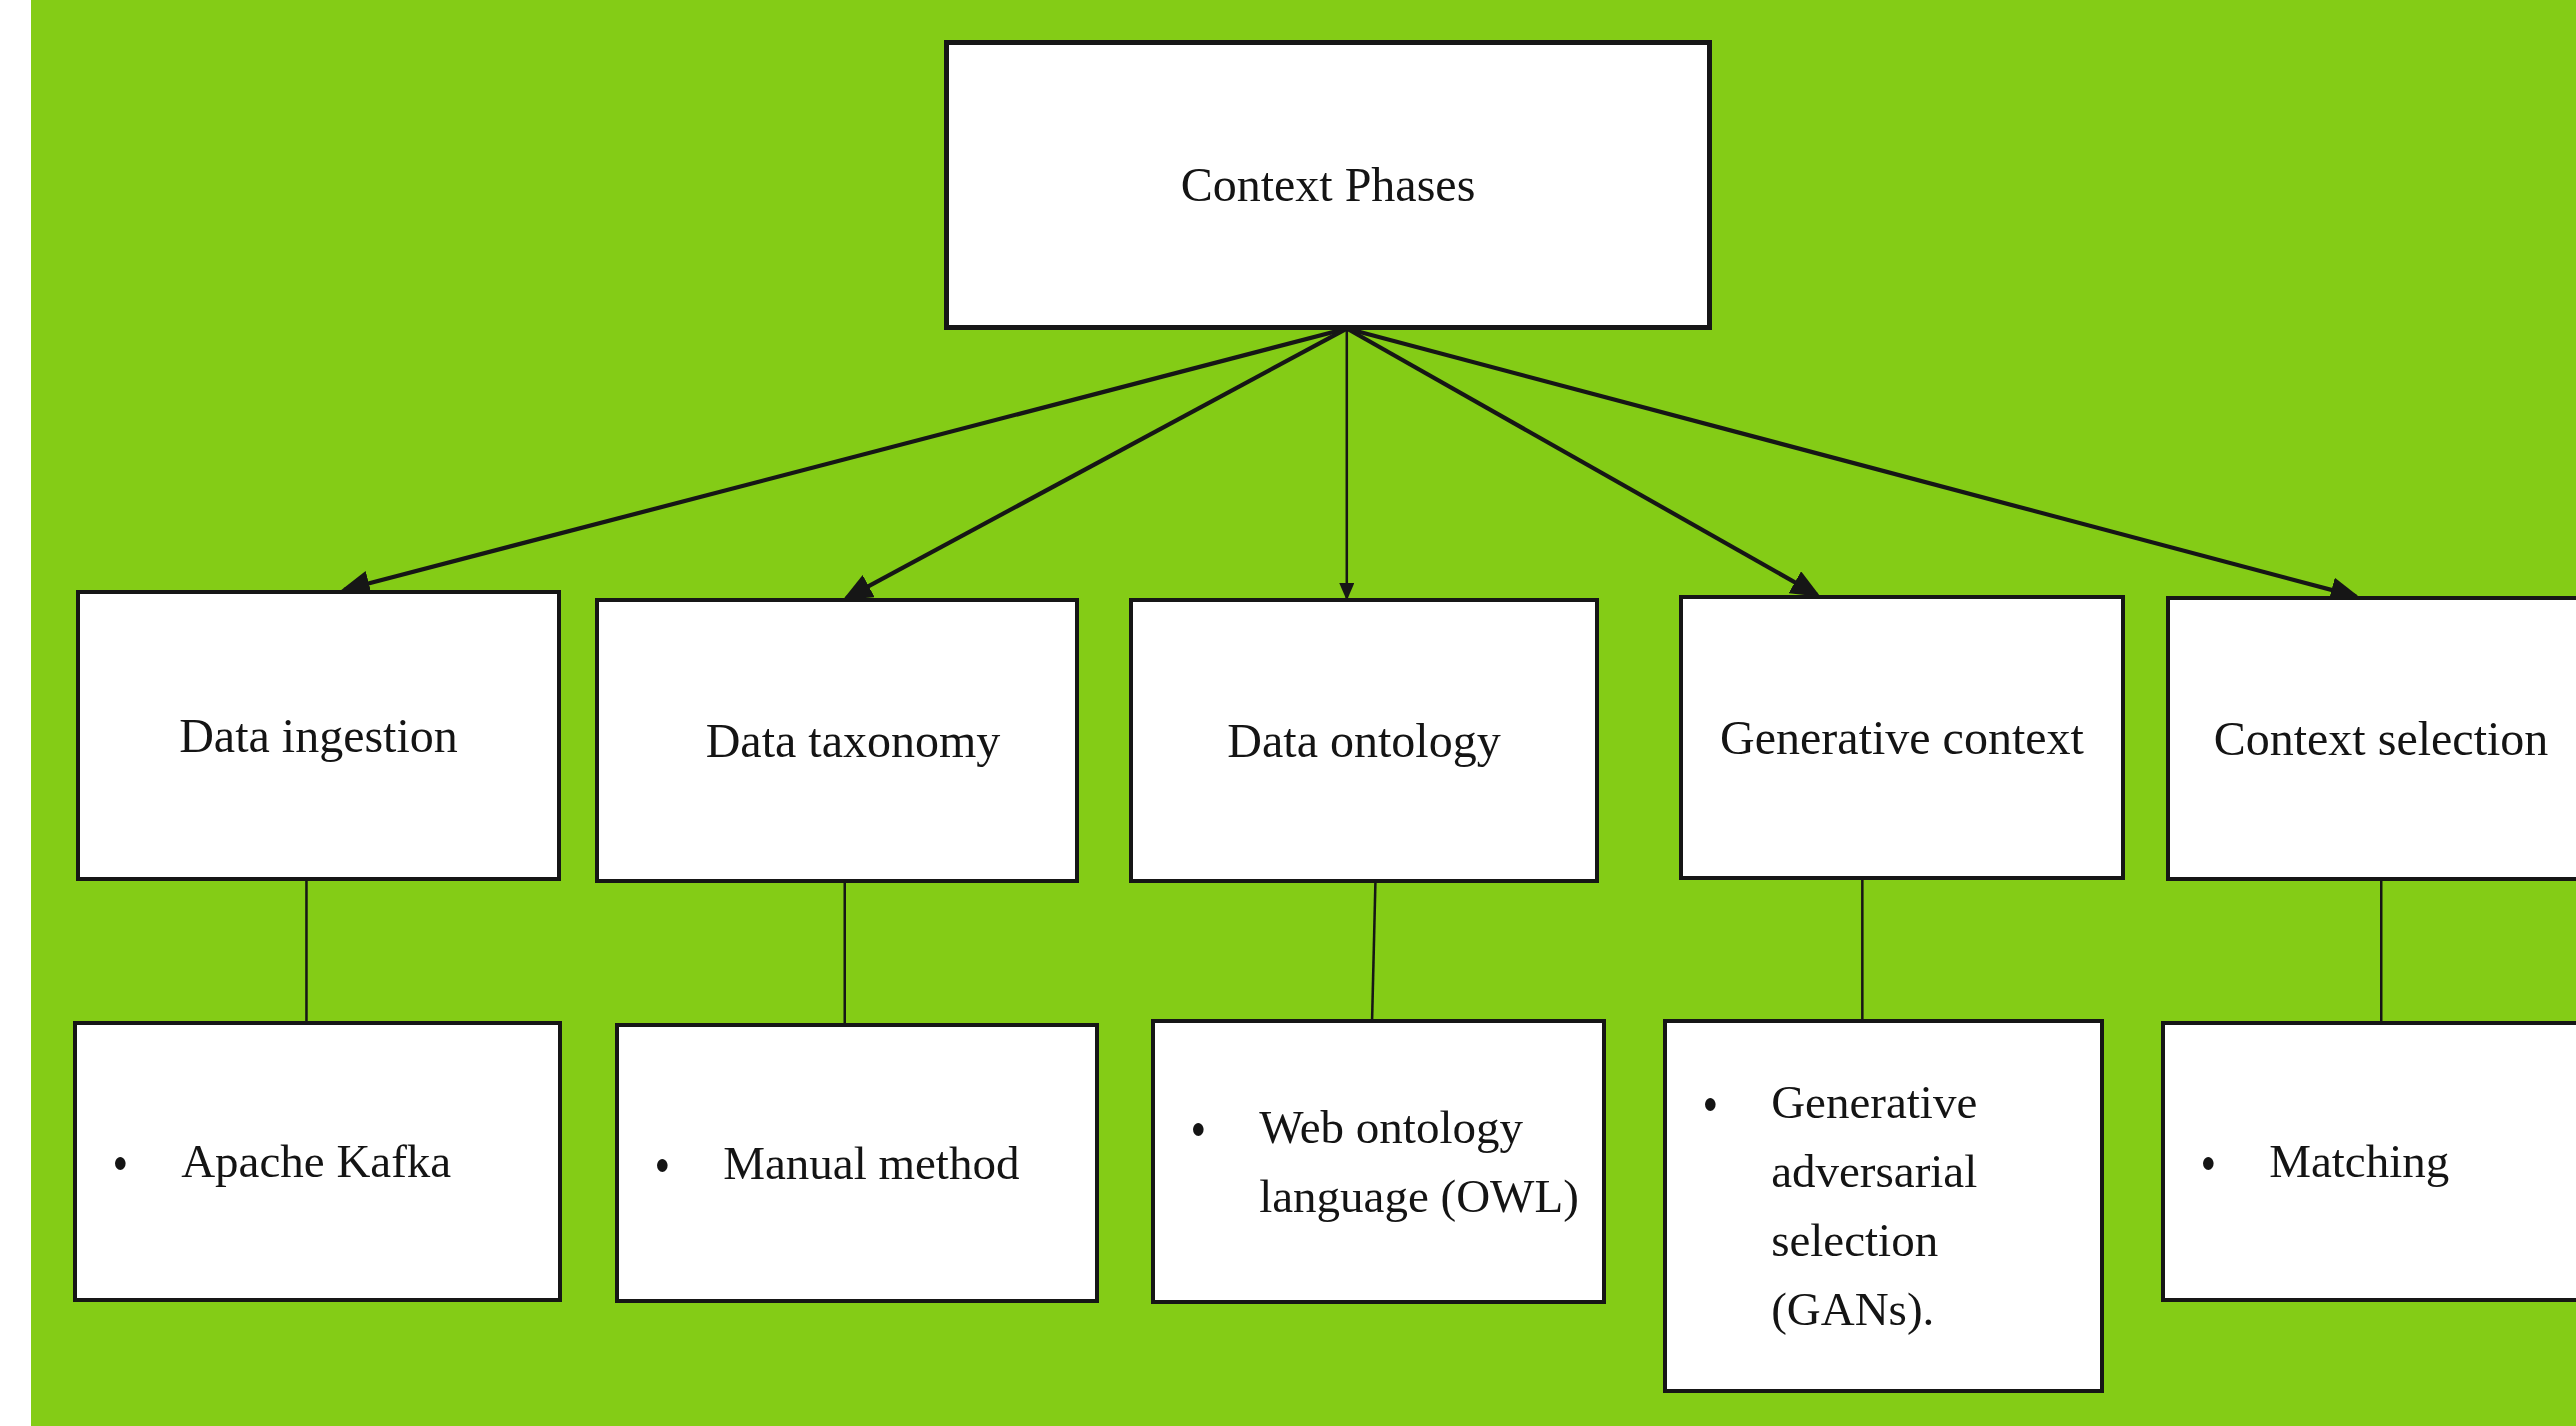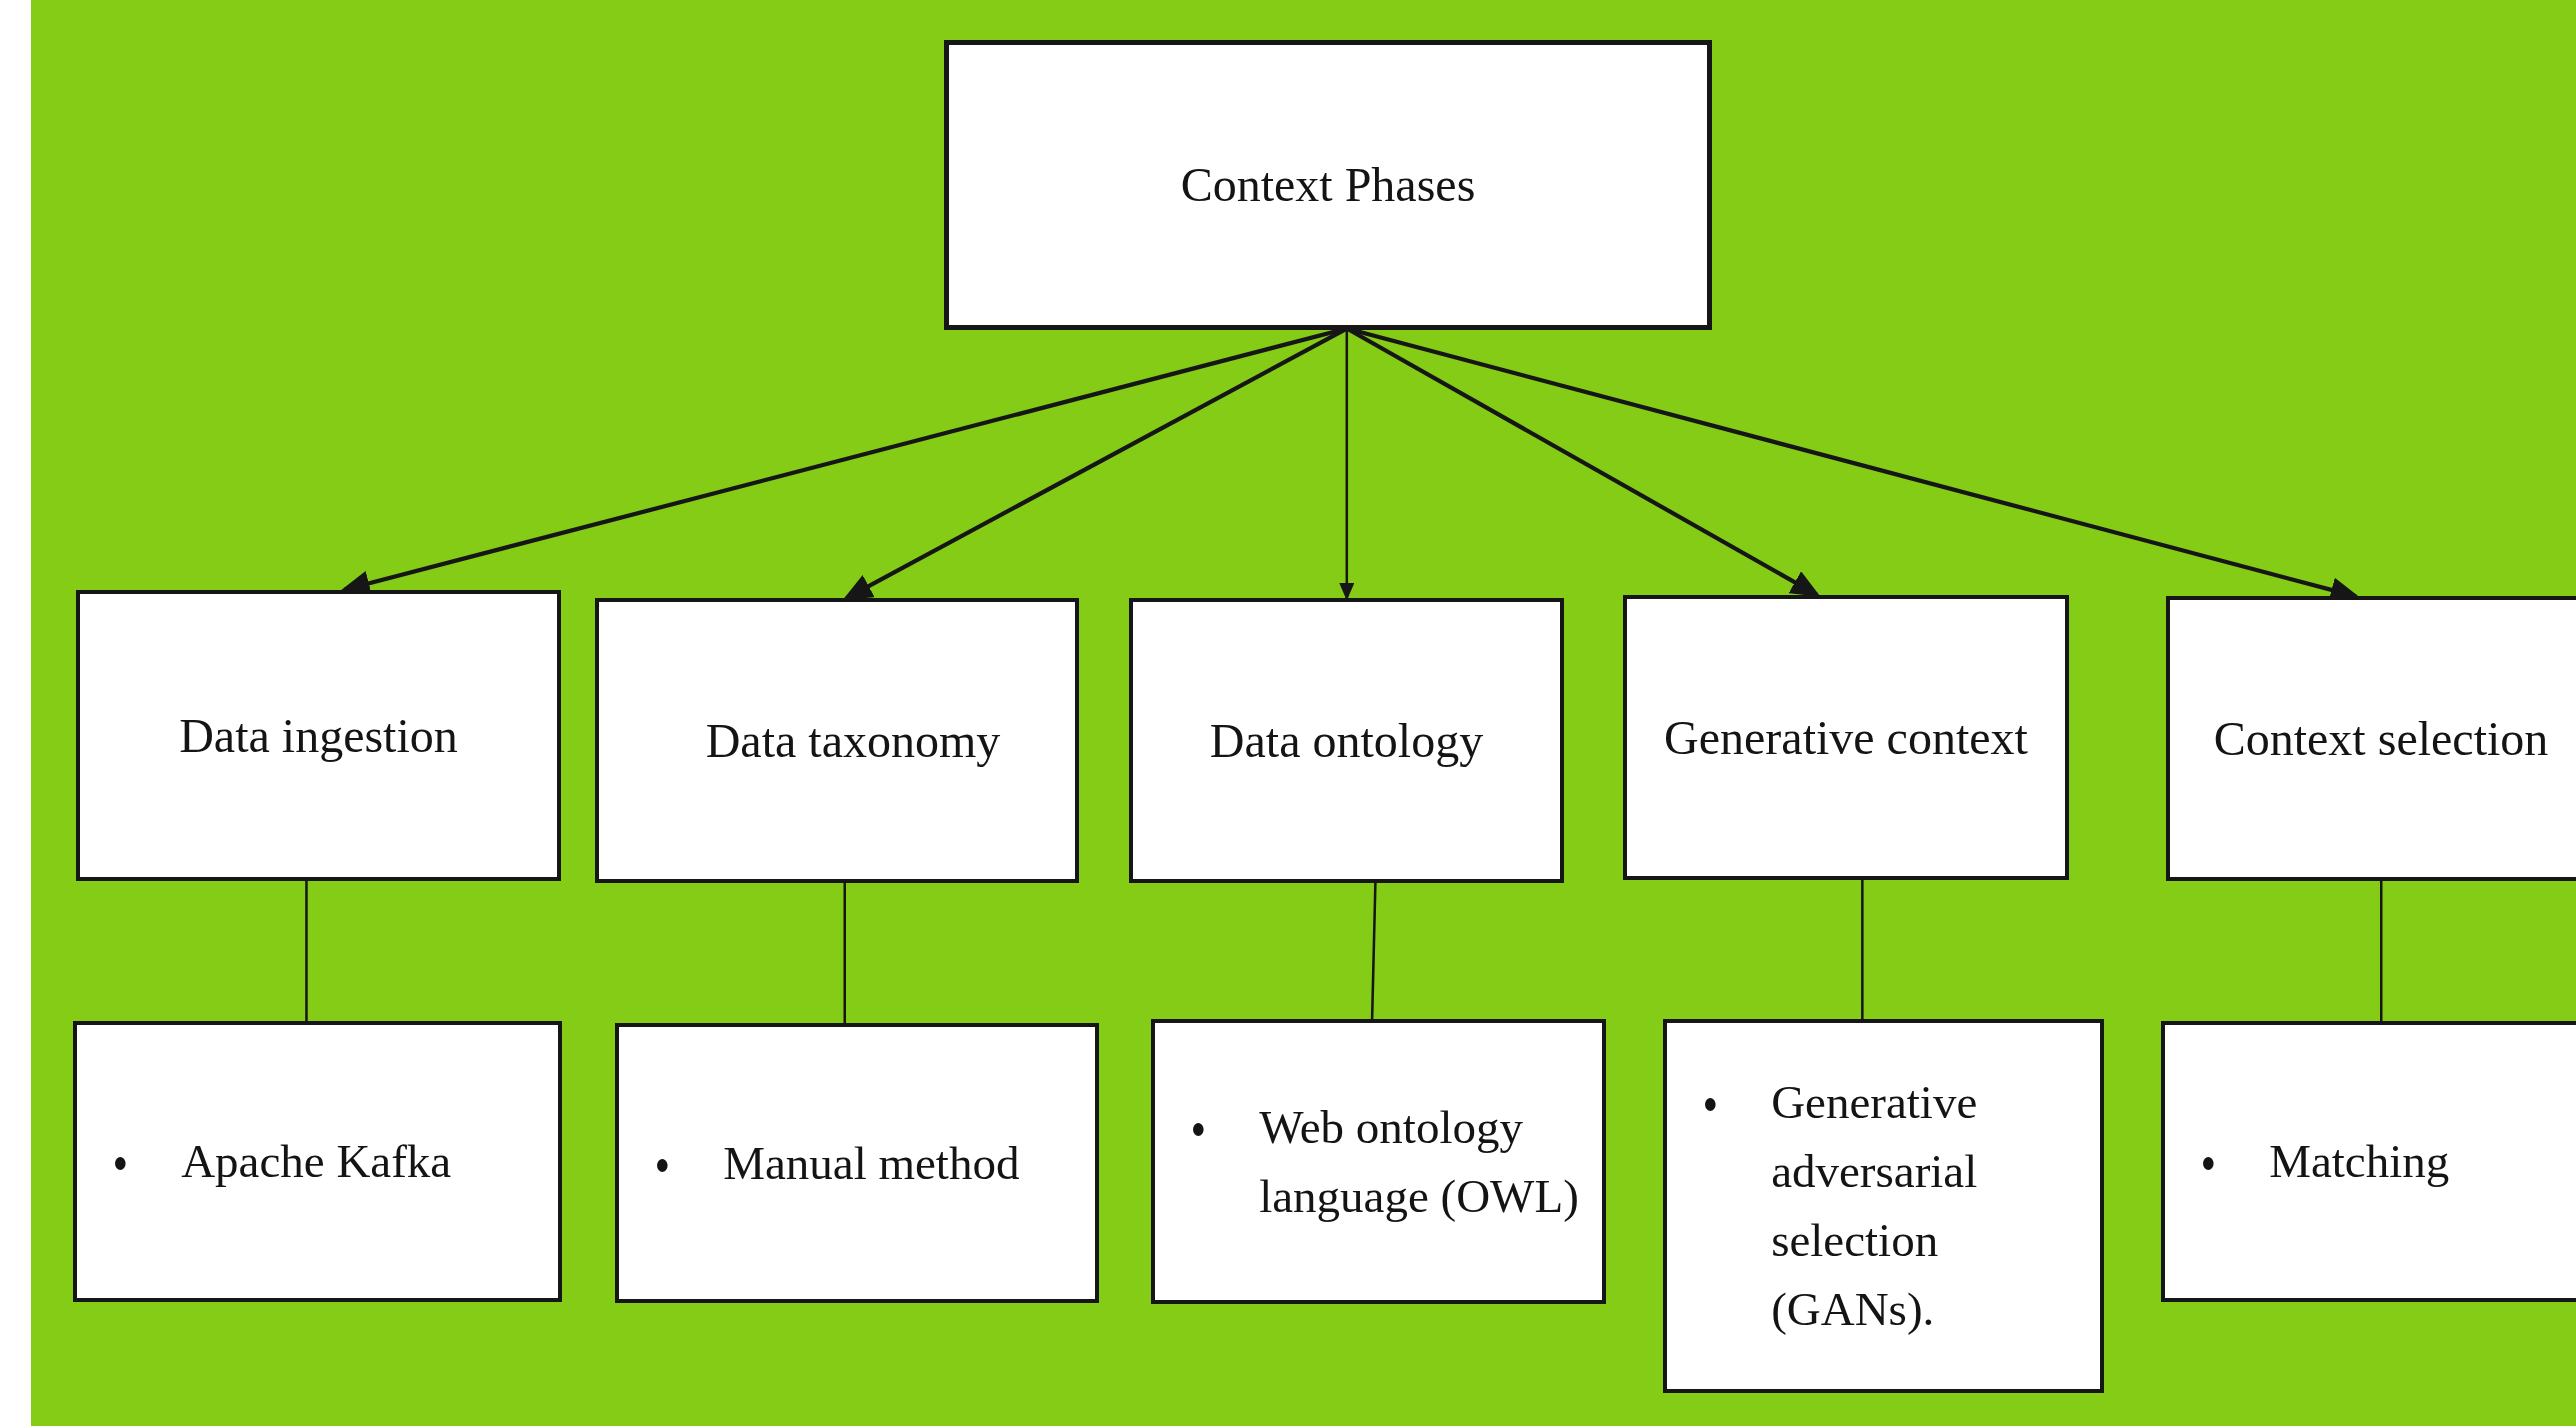--- a/index.html
+++ b/index.html
@@ -90,25 +90,25 @@
   </div>
 
   <div class="node" style="left:45px; top:590px; width:485px; height:291px;">
     <span class="phase-label">Data ingestion</span>
   </div>
 
   <div class="node" style="left:564px; top:598px; width:484px; height:285px;padding-left:32px;">
     <span class="phase-label">Data taxonomy</span>
   </div>
 
-  <div class="node" style="left:1098px; top:598px; width:435px; height:285px;">
+  <div class="node" style="left:1098px; top:598px; width:470px; height:285px;">
     <span class="phase-label">Data ontology</span>
   </div>
 
-  <div class="node" style="left:1592px; top:595px; width:446px; height:285px;">
+  <div class="node" style="left:1648px; top:595px; width:446px; height:285px;">
     <span class="phase-label">Generative context</span>
   </div>
 
   <div class="node" style="left:2135px; top:596px; width:430px; height:285px;">
     <span class="phase-label">Context selection</span>
   </div>
 
   <div class="node leaf" style="left:42px; top:1021px; width:489px; height:281px;">
     <div class="leaf-inner">
       <span class="bullet">●</span>

